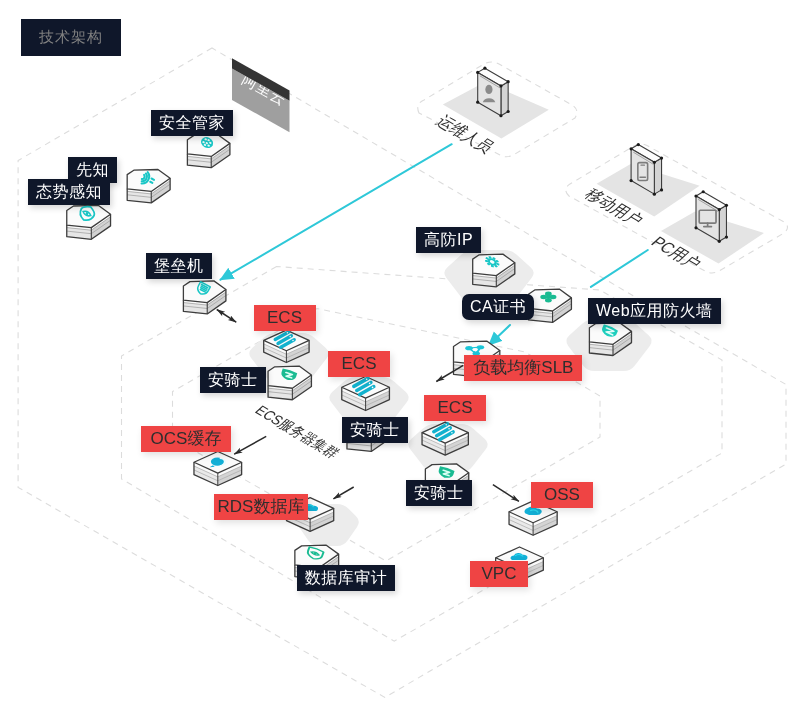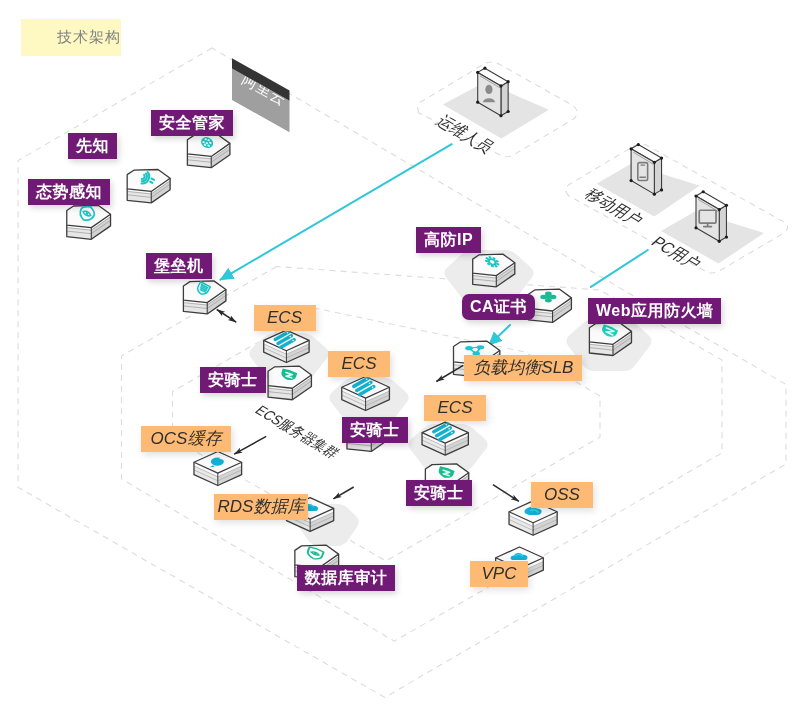--- a/index.html
+++ b/index.html
@@ -1,30 +1,30 @@
 <!DOCTYPE html>
 <html><head>
 <meta charset="utf-8">
 <style>
   html,body{margin:0;padding:0;background:#ffffff;}
   body{width:802px;height:707px;font-family:"Liberation Sans",sans-serif;overflow:hidden;}
   #stage{position:relative;width:802px;height:707px;background:#fff;}
   svg#diagram{position:absolute;left:0;top:0;width:802px;height:707px;display:block;}
-  .title-chip{position:absolute;left:21px;top:19px;width:100px;height:37px;background:#fef9c3;
-    display:flex;align-items:center;justify-content:flex-end;}
+  .title-chip{position:absolute;left:21px;top:19px;width:100px;height:37px;background:#0f172a;
+    display:flex;align-items:center;justify-content:center;}
   .title-chip span{font-size:15px;color:#808080;letter-spacing:1px;}
   .wm{position:absolute;left:554px;top:678px;font-size:16px;color:#e7e7e7;white-space:nowrap;}
   .wm b{font-weight:700;color:#e4e4e4;}
   .lbl{position:absolute;white-space:nowrap;}
   
-  .chip{background:#701a75;color:#fff;font-size:16px;line-height:26px;height:26px;
-        padding:0 8px;box-shadow:2px 3px 6px rgba(0,0,0,.16);letter-spacing:.5px;font-weight:bold;}
+  .chip{background:#0f172a;color:#fff;font-size:16px;line-height:26px;height:26px;
+        padding:0 8px;box-shadow:2px 3px 6px rgba(0,0,0,.16);letter-spacing:.5px;}
   
-  .card{background:#fdba74;color:#2e2e2e;font-size:17px;line-height:26px;height:26px;
-        padding:0 9px;box-shadow:2px 3px 7px rgba(0,0,0,.12);font-style:italic;}
+  .card{background:#ef4444;color:#2e2e2e;font-size:17px;line-height:26px;height:26px;
+        padding:0 9px;box-shadow:2px 3px 7px rgba(0,0,0,.12);}
 </style>
 </head>
 <body>
 
 <div id="stage">
 <svg id="diagram" viewBox="0 0 802 707">
   <defs>
     <linearGradient id="topFace" x1="0" y1="0" x2="0.4" y2="1">
       <stop offset="0" stop-color="#ffffff"></stop>
       <stop offset="1" stop-color="#f3f3f3"></stop>
@@ -443,21 +443,21 @@
         <line x1="492.9" y1="484.6" x2="518.9" y2="501.4" stroke="#2b2b2b" stroke-width="1.5" marker-end="url(#arr)" marker-start="null"></line>
         <line x1="463.2" y1="365.3" x2="436.3" y2="381.5" stroke="#2b2b2b" stroke-width="1.5" marker-end="url(#arr)" marker-start="null"></line>
         <text x="0" y="0" font-size="15" font-family="&quot;Liberation Sans&quot;,sans-serif" fill="#2e2e2e" letter-spacing="0" transform="translate(435,123) rotate(30.5) skewX(-17) scale(1,1.12)">运维人员</text>
         <text x="0" y="0" font-size="15" font-family="&quot;Liberation Sans&quot;,sans-serif" fill="#2e2e2e" letter-spacing="0" transform="translate(584,196) rotate(30.5) skewX(-17) scale(1,1.12)">移动用户</text>
         <text x="0" y="0" font-size="15" font-family="&quot;Liberation Sans&quot;,sans-serif" fill="#2e2e2e" letter-spacing="0" transform="translate(650,244) rotate(30.5) skewX(-17) scale(1,1.12)">PC用户</text>
         <text x="0" y="0" font-size="13" font-family="&quot;Liberation Sans&quot;,sans-serif" fill="#2e2e2e" letter-spacing="0" transform="translate(254,412) rotate(30.5) skewX(-17) scale(1,1.12)">ECS服务器集群</text>
       </g>
 </svg>
 <div id="labels">
       <div class="lbl chip" style="left: 151px; top: 110px;">安全管家</div>
-      <div class="lbl chip" style="left: 68px; top: 133px;">先知</div>
+      <div class="lbl chip" style="left: 68px; top: 157px;">先知</div>
       <div class="lbl chip" style="left: 28px; top: 179px;">态势感知</div>
       <div class="lbl chip" style="left: 146px; top: 253px;">堡垒机</div>
       <div class="lbl chip" style="left: 416px; top: 227px;">高防IP</div>
       <div class="lbl chip" style="left: 462px; top: 294px; border-radius: 7px;">CA证书</div>
       <div class="lbl chip" style="left: 588px; top: 298px;">Web应用防火墙</div>
       <div class="lbl card" style="left: 464.3px; top: 354.7px;">负载均衡SLB</div>
       <div class="lbl chip" style="left: 200px; top: 367px;">安骑士</div>
       <div class="lbl chip" style="left: 342px; top: 417px;">安骑士</div>
       <div class="lbl chip" style="left: 406px; top: 480px;">安骑士</div>
       <div class="lbl chip" style="left: 296.8px; top: 565px;">数据库审计</div>

